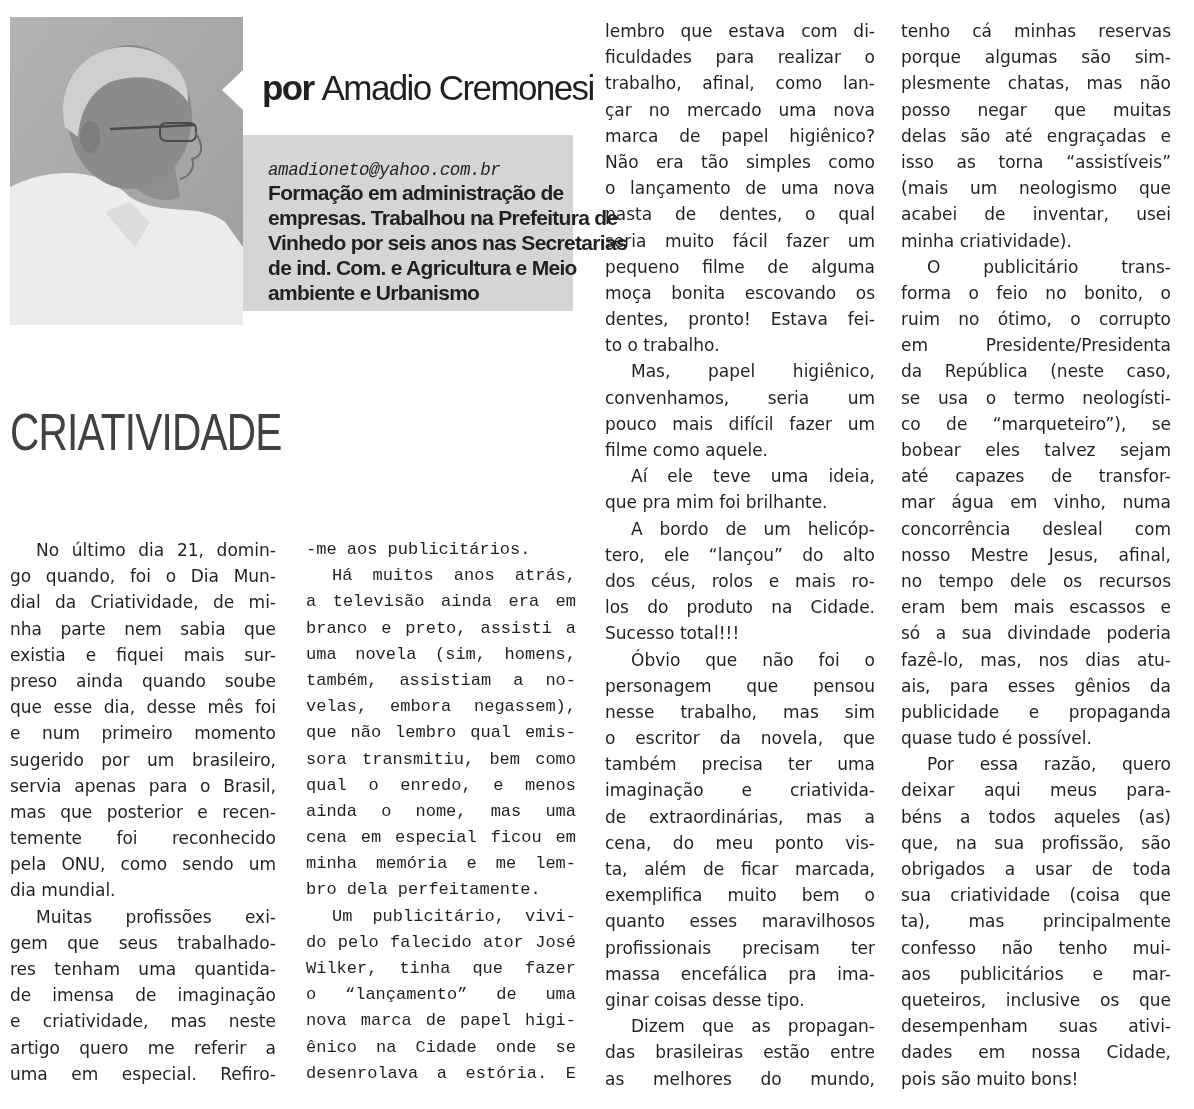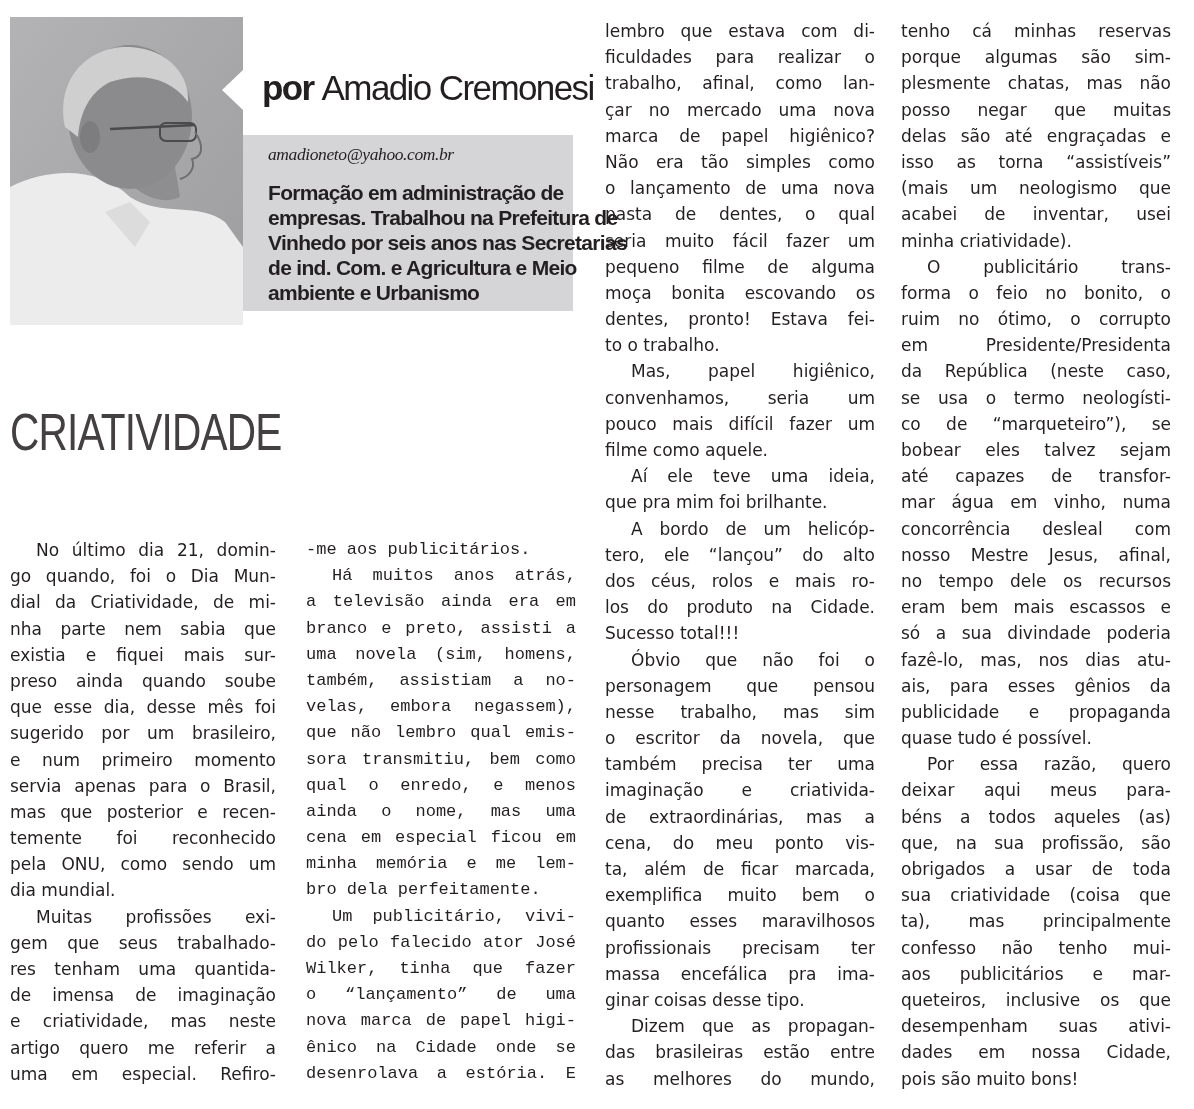--- a/index.html
+++ b/index.html
@@ -25,21 +25,21 @@
     font-size: 35px; letter-spacing: -1.6px; color: #231f20; white-space: nowrap;
   }
   .byline .por { font-weight: bold; margin-right: 8px; }
 
   
   .biobox {
     left: 243px; top: 135px; width: 330px; height: 176px;
     background: #d5d5d7;
   }
   .email {
-    left: 268px; top: 144px; font-family: Liberation Serif, serif;
+    left: 268px; top: 160px; font-family: Liberation Mono, monospace;
     font-style: italic; font-size: 17.5px; color: #231f20; letter-spacing: -0.4px; white-space: nowrap;
   }
   .bio {
     left: 268px; top: 180px; width: 300px; font-family: "Liberation Sans", sans-serif;
     font-weight: bold; font-size: 21px; line-height: 25px; color: #231f20; letter-spacing: -0.7px;
   }
   .bio span { display: block; white-space: nowrap; }
 
   
   .headline {
@@ -113,22 +113,22 @@
 <div class="abs headline">CRIATIVIDADE</div>
 
 <div class="abs col c1">
     <span class="ln ind">No último dia 21, domin-</span>
     <span class="ln">go quando, foi o Dia Mun-</span>
     <span class="ln">dial da Criatividade, de mi-</span>
     <span class="ln">nha parte nem sabia que</span>
     <span class="ln">existia e fiquei mais sur-</span>
     <span class="ln">preso ainda quando soube</span>
     <span class="ln">que esse dia, desse mês foi</span>
+    <span class="ln">e num primeiro momento</span>
     <span class="ln">sugerido por um brasileiro,</span>
-    <span class="ln">e num primeiro momento</span>
     <span class="ln">servia apenas para o Brasil,</span>
     <span class="ln">mas que posterior e recen-</span>
     <span class="ln">temente foi reconhecido</span>
     <span class="ln">pela ONU, como sendo um</span>
     <span class="ln last">dia mundial.</span>
     <span class="ln ind">Muitas profissões exi-</span>
     <span class="ln">gem que seus trabalhado-</span>
     <span class="ln">res tenham uma quantida-</span>
     <span class="ln">de imensa de imaginação</span>
     <span class="ln">e criatividade, mas neste</span>

